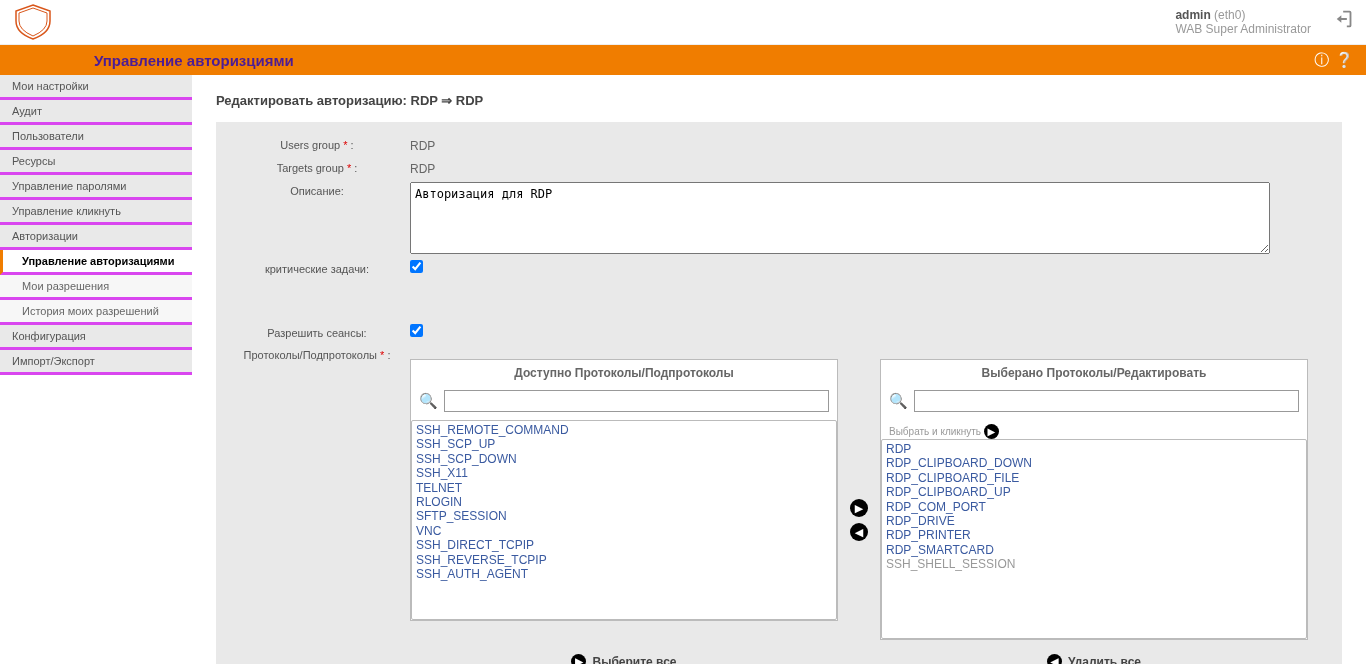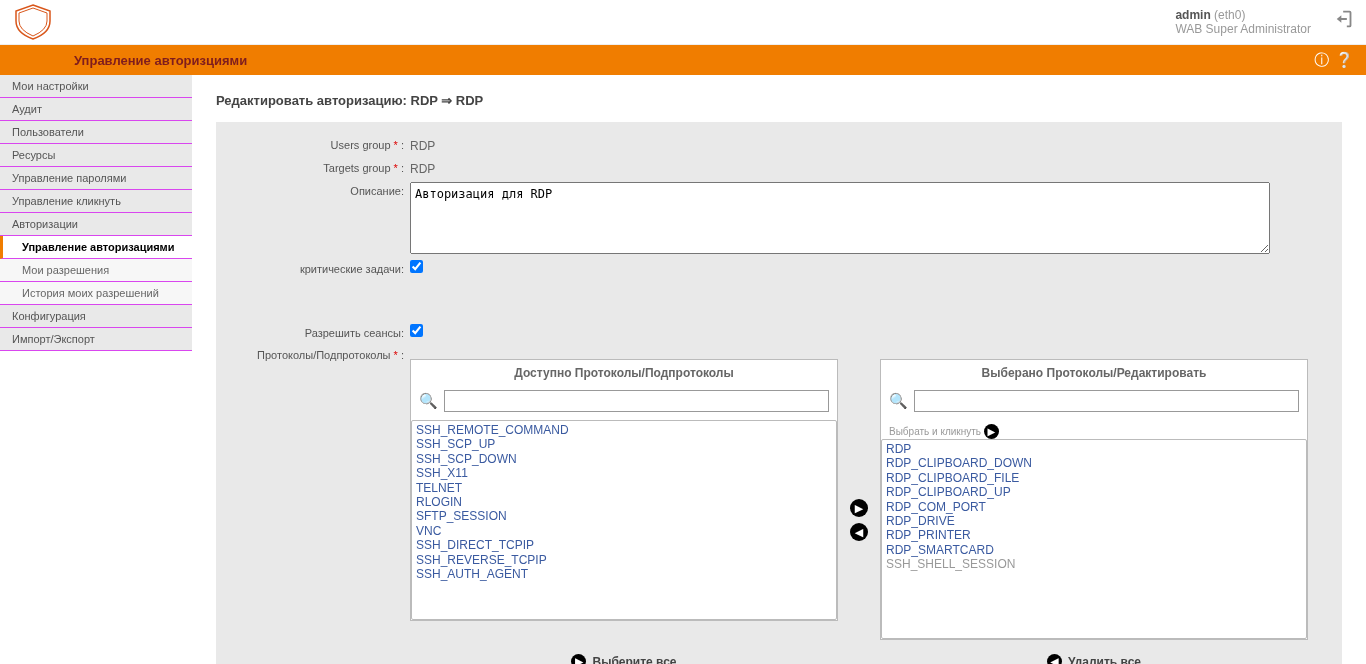--- a/index.html
+++ b/index.html
@@ -4,32 +4,32 @@
 <style>
 * { box-sizing: border-box; margin: 0; padding: 0; }
 body { font-family: Arial, Helvetica, sans-serif; font-size: 12px; color: #333; background: #fff; width: 1366px; }
 .topbar { height: 45px; display: flex; align-items: center; padding: 0 10px; border-bottom: 1px solid #eee; }
 .logo { width: 46px; height: 38px; }
 .top-right { margin-left: auto; display: flex; gap: 23px; }
 .userinfo { text-align: left; color: #999; }
 .userinfo .uname { font-weight: bold; color: #555; }
 .logout-icon { font-size: 22px; color: #888; cursor: pointer; }
 .orange-bar { height: 30px; background: #f07d00; display: flex; align-items: center; }
-.orange-bar .crumb { color: #7f1d1d; font-weight: bold; font-size: 13px; margin-left: 66px; padding: 0 8px; }
+.orange-bar .crumb { color: #4c1d95; font-weight: bold; font-size: 15px; margin-left: 86px; padding: 0 8px; }
 .orange-bar .right-icons { margin-left: auto; color: #fff; display: flex; gap: 6px; padding-right: 12px; font-size: 15px; }
 .layout { display: flex; align-items: flex-start; }
 .sidebar { width: 192px; flex-shrink: 0; }
-.sidebar .item { display: block; padding: 5px 12px; color: #555; cursor: pointer; background: #e9e9e9; border-bottom: 1px solid #d946ef; font-size: 11px; }
+.sidebar .item { display: block; padding: 5px 12px; color: #555; cursor: pointer; background: #e9e9e9; border-bottom: 3px solid #d946ef; font-size: 11px; }
 .sidebar .item.sub { padding-left: 22px; background: #f7f7f7; color: #666; }
 .sidebar .item.sel { background: #fff; color: #000; font-weight: bold; border-left: 3px solid #f07d00; padding-left: 19px; }
 .content { flex: 1; padding: 18px 24px 0 24px; }
 .page-title { font-weight: bold; color: #444; font-size: 13px; margin-bottom: 14px; }
 .form-area { background: #e9e9e9; padding: 14px 14px 6px 14px; }
 .frow { display: flex; align-items: flex-start; margin-bottom: 6px; }
-.flabel { width: 180px; text-align: right; padding-right: 6px; color: #555; font-size: 11px; padding-top: 3px; }
+.flabel { width: 180px; text-align: center; padding-right: 6px; color: #555; font-size: 11px; padding-top: 3px; }
 .req { color: #d00; }
 .fval-static { color: #666; padding-top: 3px; }
 textarea.desc { width: 860px; height: 72px; font-family: Consolas, monospace; font-size: 12px; resize: both; padding: 4px; }
 .gap { height: 42px; }
 .dual { display: flex; gap: 12px; margin-top: 13px; align-items: flex-start; }
 .listbox { border: 1px solid #bbb; background: #fff; width: 428px; }
 .listbox .hdr { text-align: center; font-weight: bold; color: #666; padding: 6px 0; }
 .listbox .srch { display: flex; align-items: center; gap: 6px; padding: 4px 8px 8px 8px; }
 .listbox .srch input { flex: 1; height: 22px; border: 1px solid #999; padding: 0 4px; }
 .listbox .hint { color: #999; font-size: 10px; padding: 4px 8px 0 8px; }

